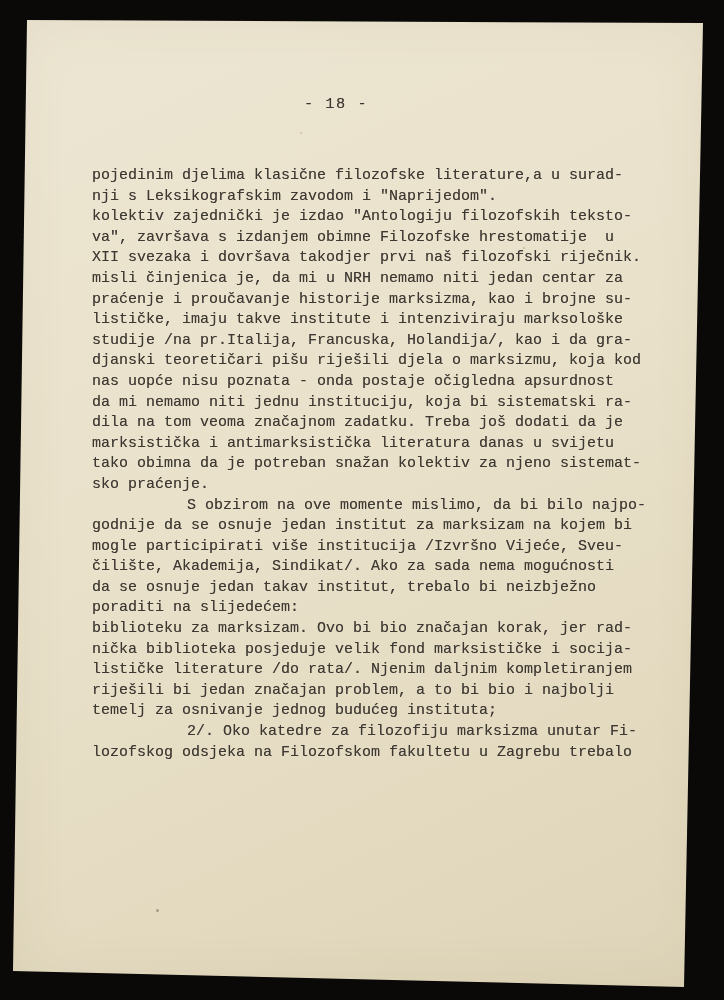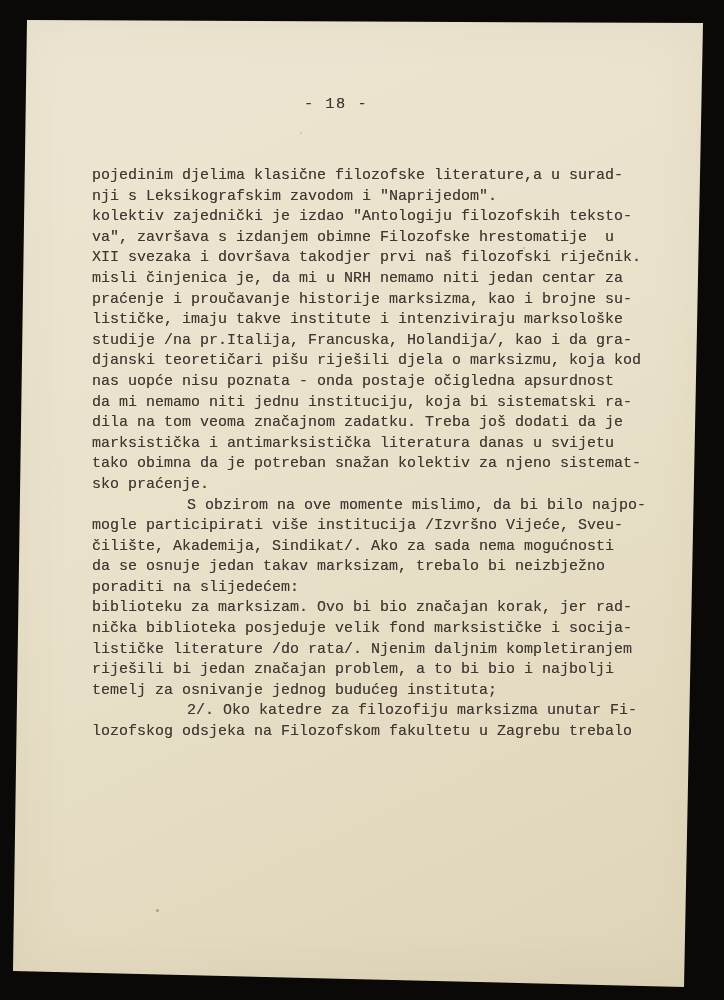--- a/index.html
+++ b/index.html
@@ -97,23 +97,24 @@
         <div class="line">lističke, imaju takve institute i intenziviraju marksološke</div>
         <div class="line">studije /na pr.Italija, Francuska, Holandija/, kao i da gra-</div>
         <div class="line">djanski teoretičari pišu riješili djela o marksizmu, koja kod</div>
         <div class="line">nas uopće nisu poznata - onda postaje očigledna apsurdnost</div>
         <div class="line">da mi nemamo niti jednu instituciju, koja bi sistematski ra-</div>
         <div class="line">dila na tom veoma značajnom zadatku. Treba još dodati da je</div>
         <div class="line">marksistička i antimarksistička literatura danas u svijetu</div>
         <div class="line">tako obimna da je potreban snažan kolektiv za njeno sistemat-</div>
         <div class="line">sko praćenje.</div>
         <div class="line indent">S obzirom na ove momente mislimo, da bi bilo najpo-</div>
+        <div class="line">godnije da se osnuje jedan institut za marksizam na kojem bi</div>
         <div class="line">mogle participirati više institucija /Izvršno Vijeće, Sveu-</div>
         <div class="line">čilište, Akademija, Sindikat/. Ako za sada nema mogućnosti</div>
-        <div class="line">da se osnuje jedan takav marksizam, trebalo bi neizbježno</div>
+        <div class="line">da se osnuje jedan takav institut, trebalo bi neizbježno</div>
         <div class="line">poraditi na slijedećem:</div>
         <div class="line">biblioteku za marksizam. Ovo bi bio značajan korak, jer rad-</div>
         <div class="line">nička biblioteka posjeduje velik fond marksističke i socija-</div>
         <div class="line">lističke literature /do rata/. Njenim daljnim kompletiranjem</div>
         <div class="line">riješili bi jedan značajan problem, a to bi bio i najbolji</div>
         <div class="line">temelj za osnivanje jednog budućeg instituta;</div>
         <div class="line indent">2/. Oko katedre za filozofiju marksizma unutar Fi-</div>
         <div class="line">lozofskog odsjeka na Filozofskom fakultetu u Zagrebu trebalo</div>
       </div>
   </div>

